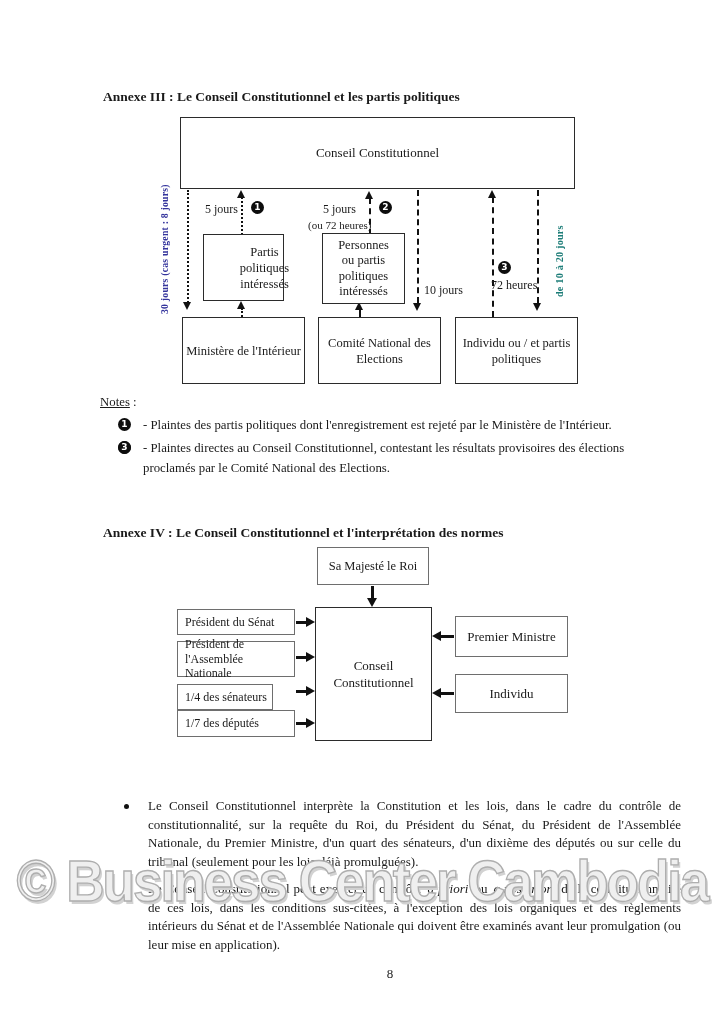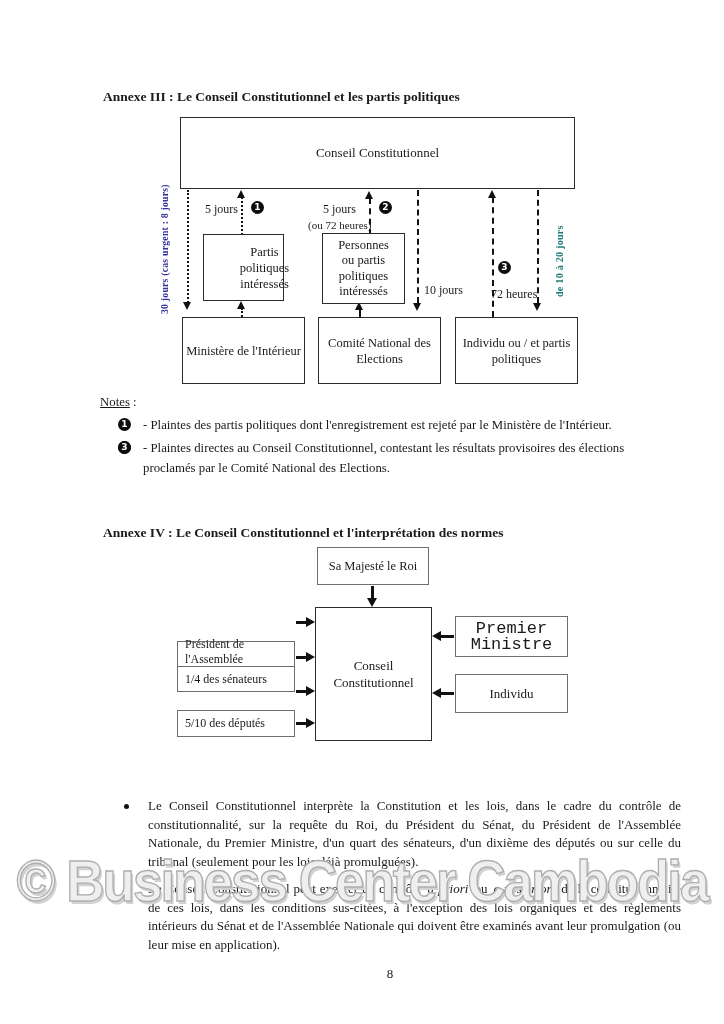--- a/index.html
+++ b/index.html
@@ -104,21 +104,21 @@
     <div class="lab" style="left:205px;top:202px;">5 jours</div>
     <div class="badge" style="left:251px;top:201px;">1</div>
 
     <div class="lab" style="left:323px;top:202px;">5 jours</div>
     <div class="lab small" style="left:308px;top:219px;">(ou 72 heures)</div>
     <div class="badge" style="left:379px;top:201px;">2</div>
 
     <div class="lab" style="left:424px;top:251px;margin-top:32px;">10 jours</div>
 
     <div class="badge" style="left:498px;top:261px;">3</div>
-    <div class="lab" style="left:491px;top:278px;margin-top:9px;">72 heures</div>
+    <div class="lab" style="left:491px;top:278px;">72 heures</div>
 
     <div class="rot" style="left: 159px; top: 314px; color: rgb(52, 52, 156);">30 jours (cas urgent : 8 jours)</div>
     <div class="rot" style="left: 554px; top: 297px; font-size: 10.2px; color: rgb(29, 125, 120);">de 10 à 20 jours</div>
 
     <div class="dbox" style="left:203px;top:234px;width:81px;height:67px;padding-left:44px;">Partis politiques intéressés</div>
     <div class="dbox" style="left:182px;top:317px;width:123px;height:67px;">Ministère de l'Intérieur</div>
 
     <div class="dbox prewrap" style="left:322px;top:233px;width:83px;height:71px;line-height:15.5px;">Personnes
 ou partis
 politiques
@@ -145,34 +145,35 @@
   <div class="abs doc-title" style="left:103px;top:525px;">Annexe IV : Le Conseil Constitutionnel et l'interprétation des normes</div>
 
   <div class="abs" style="left:0;top:540px;width:724px;height:220px;">
 
     <div class="dbox gray" style="left:317px;top:7px;width:112px;height:38px;">Sa Majesté le Roi</div>
     <div class="vsolid" style="left:371px;top:46px;height:13px;"></div>
     <div class="arr down" style="left:367px;top:58px;border-left-width:5.5px;border-right-width:5.5px;border-top-width:9px;"></div>
 
     <div class="dbox" style="left:315px;top:67px;width:117px;height:134px;font-size:13px;line-height:17px;">Conseil Constitutionnel</div>
 
+    <div class="dbox gray leftalign" style="left:177px;top:69px;width:118px;height:26px;">Président du Sénat</div>
     <div class="dbox gray leftalign" style="left:177px;top:101px;width:118px;height:36px;">Président de l'Assemblée Nationale</div>
-    <div class="dbox gray leftalign" style="left:177px;top:126px;width:118px;height:26px;">1/4 des sénateurs</div>
-    <div class="dbox gray leftalign" style="left:177px;top:170px;width:118px;height:27px;">5/10 des députés</div>
+    <div class="dbox gray leftalign" style="left:177px;top:144px;width:96px;height:26px;">1/4 des sénateurs</div>
+    <div class="dbox gray leftalign" style="left:177px;top:170px;width:118px;height:27px;">1/7 des députés</div>
 
     <div class="hline" style="left:296px;top:80.5px;width:11px;"></div>
     <div class="arr right" style="left:306px;top:76.5px;"></div>
     <div class="hline" style="left:296px;top:116px;width:11px;"></div>
     <div class="arr right" style="left:306px;top:112px;"></div>
     <div class="hline" style="left:296px;top:149.5px;width:11px;"></div>
     <div class="arr right" style="left:306px;top:145.5px;"></div>
     <div class="hline" style="left:296px;top:182px;width:11px;"></div>
     <div class="arr right" style="left:306px;top:178px;"></div>
 
-    <div class="dbox gray" style="left:455px;top:76px;width:113px;height:41px;font-size:17px;font-family:Liberation Mono, monospace;">Premier Ministre</div>
+    <div class="dbox gray" style="left:455px;top:76px;width:113px;height:41px;font-size:13px;">Premier Ministre</div>
     <div class="dbox gray" style="left:455px;top:134px;width:113px;height:39px;font-size:13px;">Individu</div>
 
     <div class="hline" style="left:441px;top:95px;width:13px;"></div>
     <div class="arr left" style="left:432px;top:91px;"></div>
     <div class="hline" style="left:441px;top:152px;width:13px;"></div>
     <div class="arr left" style="left:432px;top:148px;"></div>
   </div>
 
   <div class="bullets">
     <div class="bullet-item">

